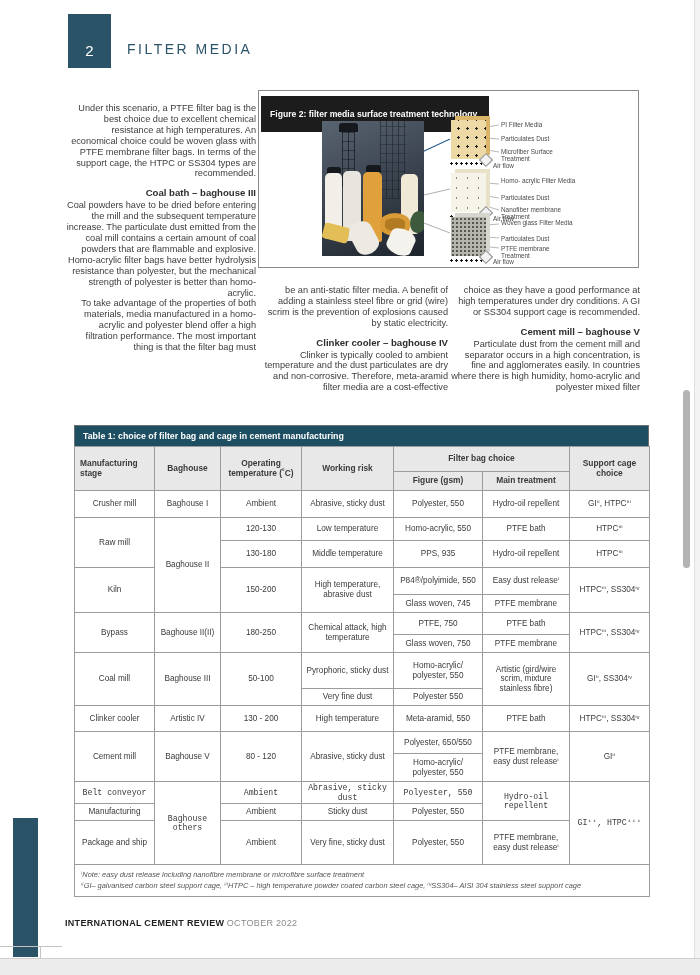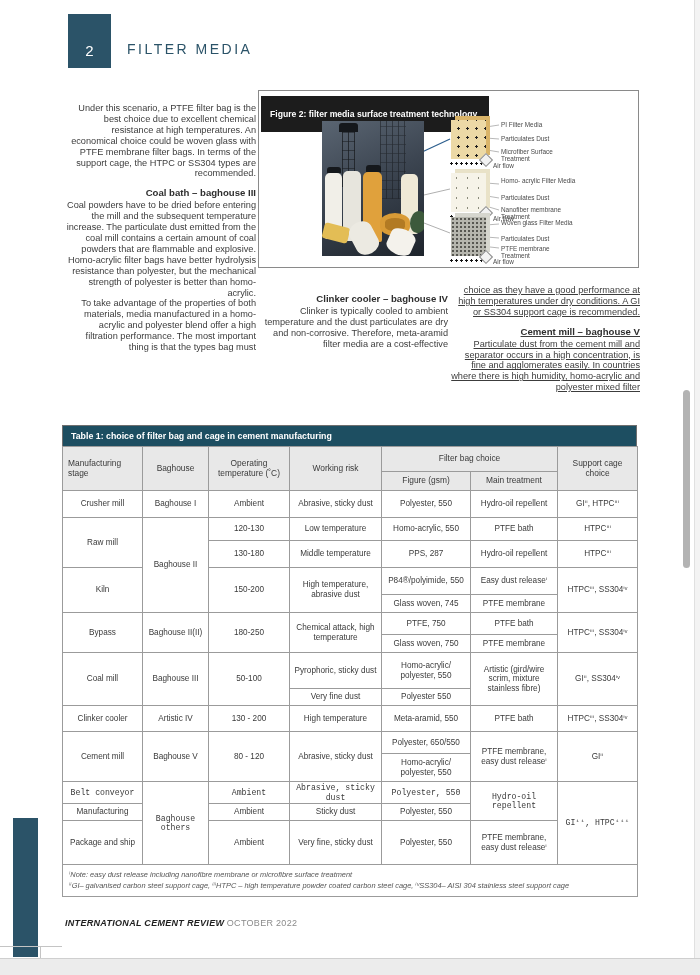--- a/index.html
+++ b/index.html
@@ -19,21 +19,21 @@
   .section-title{
     left:127px;top:41px;font-size:14px;letter-spacing:2.5px;color:#2b5368;
   }
   
   .textcol{width:191px;font-size:9.2px;line-height:10.9px;text-align:right;margin-top:12px;}
   .textcol p{margin:0 0 0 0;}
   .textcol .h{font-weight:bold;font-size:9.6px;margin:9px 0 1px 0;color:#2e2e2e;}
   .indent{text-indent:14px;}
   .col1{left:65px;top:91px;}
   .col2{left:258px;top:273px;width:190px;}
-  .col3{left:449px;top:273px;width:191px;text-decoration:underline;}
+  .col3{left:449px;top:273px;width:191px;}
   
   .figure-box{
     left:258px;top:90px;width:381px;height:178px;
     border:1px solid #8a8a8a;background:#fff;box-sizing:border-box;
   }
   .figure-caption{
     position:absolute;left:2px;top:5px;height:36px;background:#1c1c1c;color:#fff;
     font-size:8.6px;font-weight:bold;display:flex;align-items:center;
     padding:0 12px 0 9px;white-space:nowrap;
   }
@@ -65,60 +65,60 @@
   .sq-gray .front{background:#b6b6ae;background-image:radial-gradient(circle,#54544e .7px,transparent 1px);background-size:4px 4px;}
   .dustrow{position:absolute;width:40px;height:5px;
     background-image:radial-gradient(circle,#111 1.1px,transparent 1.4px);background-size:5px 5px;}
   .airflow-diamond{
     position:absolute;width:8px;height:8px;border:1px solid #8a8a8a;background:#f2f2f2;
     transform:rotate(45deg);
   }
   .fig-label{position:absolute;font-size:6.4px;line-height:7.2px;color:#4a4a4a;width:78px;}
   .leader-svg{position:absolute;left:0;top:0;width:381px;height:178px;}
   
-  .table-wrap{left:62px;top:425px;width:575px;}
+  .table-wrap{left:74px;top:425px;width:575px;}
   .table-title{
     background:#1d4e61;color:#fff;font-weight:bold;font-size:8.8px;
     padding:5px 8px 5px 8px;border:1px solid #6f6f6f;border-bottom:none;box-sizing:border-box;
   }
   table.t1{border-collapse:collapse;width:575px;table-layout:fixed;font-size:8.2px;background:#fff;}
   .t1 th,.t1 td{
     border:1px solid #9b9b9b;text-align:center;vertical-align:middle;
     padding:1px 3px;line-height:9.6px;color:#3a3a3a;box-sizing:border-box;
     overflow:hidden;
   }
-  .t1 th{background:#e8e8e8;font-weight:normal;font-size:8.4px;}
+  .t1 th{background:#e8e8e8;font-weight:bold;font-size:8.4px;}
   .t1 .fnote{
     text-align:left;font-style:italic;font-size:7.4px;color:#555;
     padding:5px 6px;line-height:10.5px;
   }
   
   .footer{left:65px;top:918px;font-size:9px;}
-  .footer .j{font-weight:bold;color:#1f1f1f;letter-spacing:.3px;font-style:italic;}
+  .footer .j{font-weight:bold;color:#1f1f1f;letter-spacing:.3px;}
   .footer .i{color:#8a8a8a;letter-spacing:.3px;}
   .teal-bar{left:13px;top:818px;width:25px;height:139px;background:#2b5368;}
   .scroll-thumb{left:683px;top:390px;width:7px;height:178px;background:#b3b3b3;border-radius:4px;}
   .right-edge{left:694px;top:0;width:6px;height:975px;background:#f3f3f3;border-left:1px solid #e0e0e0;}
   .bottom-edge{left:0;top:958px;width:700px;height:17px;background:#ececec;border-top:1px solid #cfcfcf;}
   .faint-h{left:0;top:946px;width:62px;height:1px;background:#c4c4c4;}
   .faint-v{left:40px;top:946px;width:1px;height:29px;background:#c4c4c4;}
 </style>
 </head>
 <body>
 
 <div class="abs page-num-box">
   <span>2</span>
 </div>
 <div class="abs section-title">FILTER MEDIA</div>
 
 <div class="abs textcol col1">
   <p>Under this scenario, a PTFE filter bag is the best choice due to excellent chemical resistance at high temperatures. An economical choice could be woven glass with PTFE membrane filter bags. In terms of the support cage, the HTPC or SS304 types are recommended.</p>
   <p class="h">Coal bath – baghouse III</p>
   <p>Coal powders have to be dried before entering the mill and the subsequent temperature increase. The particulate dust emitted from the coal mill contains a certain amount of coal powders that are flammable and explosive. Homo-acrylic filter bags have better hydrolysis resistance than polyester, but the mechanical strength of polyester is better than homo-acrylic.</p>
-  <p class="indent">To take advantage of the properties of both materials, media manufactured in a homo-acrylic and polyester blend offer a high filtration performance. The most important thing is that the types bag must</p>
+  <p class="indent">To take advantage of the properties of both materials, media manufactured in a homo-acrylic and polyester blend offer a high filtration performance. The most important thing is that the filter bag must</p>
 </div>
 
 <div class="abs figure-box">
   <svg class="leader-svg" viewBox="0 0 381 178">
     <line x1="105" y1="88" x2="191" y2="48" stroke="#2d5f8e" stroke-width="1.3"></line>
     <line x1="165" y1="104" x2="191" y2="98" stroke="#9a9a9a" stroke-width="0.8"></line>
     <line x1="165" y1="132" x2="191" y2="142" stroke="#9a9a9a" stroke-width="0.8"></line>
 
     <line x1="227" y1="36" x2="240" y2="34" stroke="#9a9a9a" stroke-width="0.7"></line>
     <line x1="227" y1="47" x2="240" y2="48" stroke="#9a9a9a" stroke-width="0.7"></line>
@@ -180,20 +180,21 @@
   </div>
   <div class="dustrow" style="left:190px;top:167px;"></div>
   <div class="airflow-diamond" style="left:222px;top:161px;"></div>
   <div class="fig-label" style="left:242px;top:128px;">Woven glass Filter Media</div>
   <div class="fig-label" style="left:242px;top:144px;">Particulates Dust</div>
   <div class="fig-label" style="left:242px;top:154px;">PTFE membrane Treatment</div>
   <div class="fig-label" style="left:234px;top:167px;">Air flow</div>
 </div>
 
 <div class="abs textcol col2">
+  <p>be an anti-static filter media. A benefit of adding a stainless steel fibre or grid (wire) scrim is the prevention of explosions caused by static electricity.</p>
   <p class="h">Clinker cooler – baghouse IV</p>
   <p>Clinker is typically cooled to ambient temperature and the dust particulates are dry and non-corrosive. Therefore, meta-aramid filter media are a cost-effective</p>
 </div>
 <div class="abs textcol col3">
   <p>choice as they have a good performance at high temperatures under dry conditions. A GI or SS304 support cage is recommended.</p>
   <p class="h">Cement mill – baghouse V</p>
   <p>Particulate dust from the cement mill and separator occurs in a high concentration, is fine and agglomerates easily. In countries where there is high humidity, homo-acrylic and polyester mixed filter</p>
 </div>
 
 <div class="abs table-wrap">
@@ -237,21 +238,21 @@
         <td rowspan="4">Baghouse II</td>
         <td>120-130</td>
         <td>Low temperature</td>
         <td>Homo-acrylic, 550</td>
         <td>PTFE bath</td>
         <td>HTPCⁱⁱⁱ</td>
       </tr>
       <tr style="height:27px;">
         <td>130-180</td>
         <td>Middle temperature</td>
-        <td>PPS, 287</td>
+        <td>PPS, 935</td>
         <td>Hydro-oil repellent</td>
         <td>HTPCⁱⁱⁱ</td>
       </tr>
       <tr style="height:27px;">
         <td rowspan="2">Kiln</td>
         <td rowspan="2">150-200</td>
         <td rowspan="2">High temperature, abrasive dust</td>
         <td>P84®/polyimide, 550</td>
         <td>Easy dust releaseⁱ</td>
         <td rowspan="2">HTPCⁱⁱⁱ, SS304ⁱᵛ</td>

